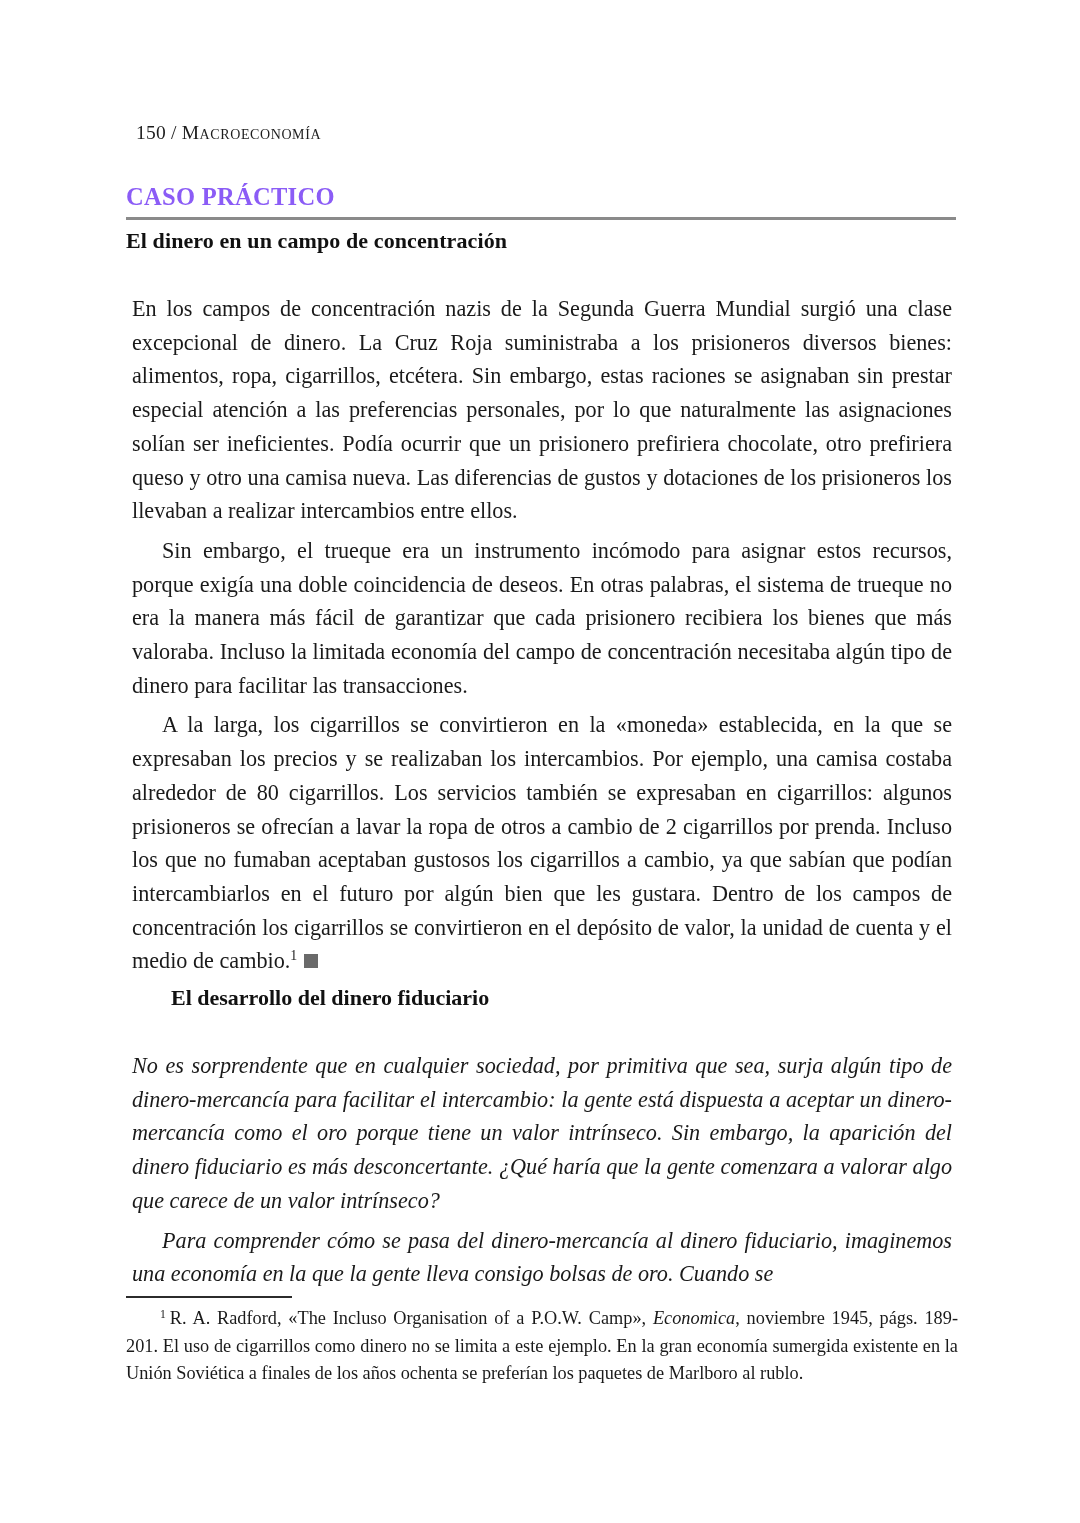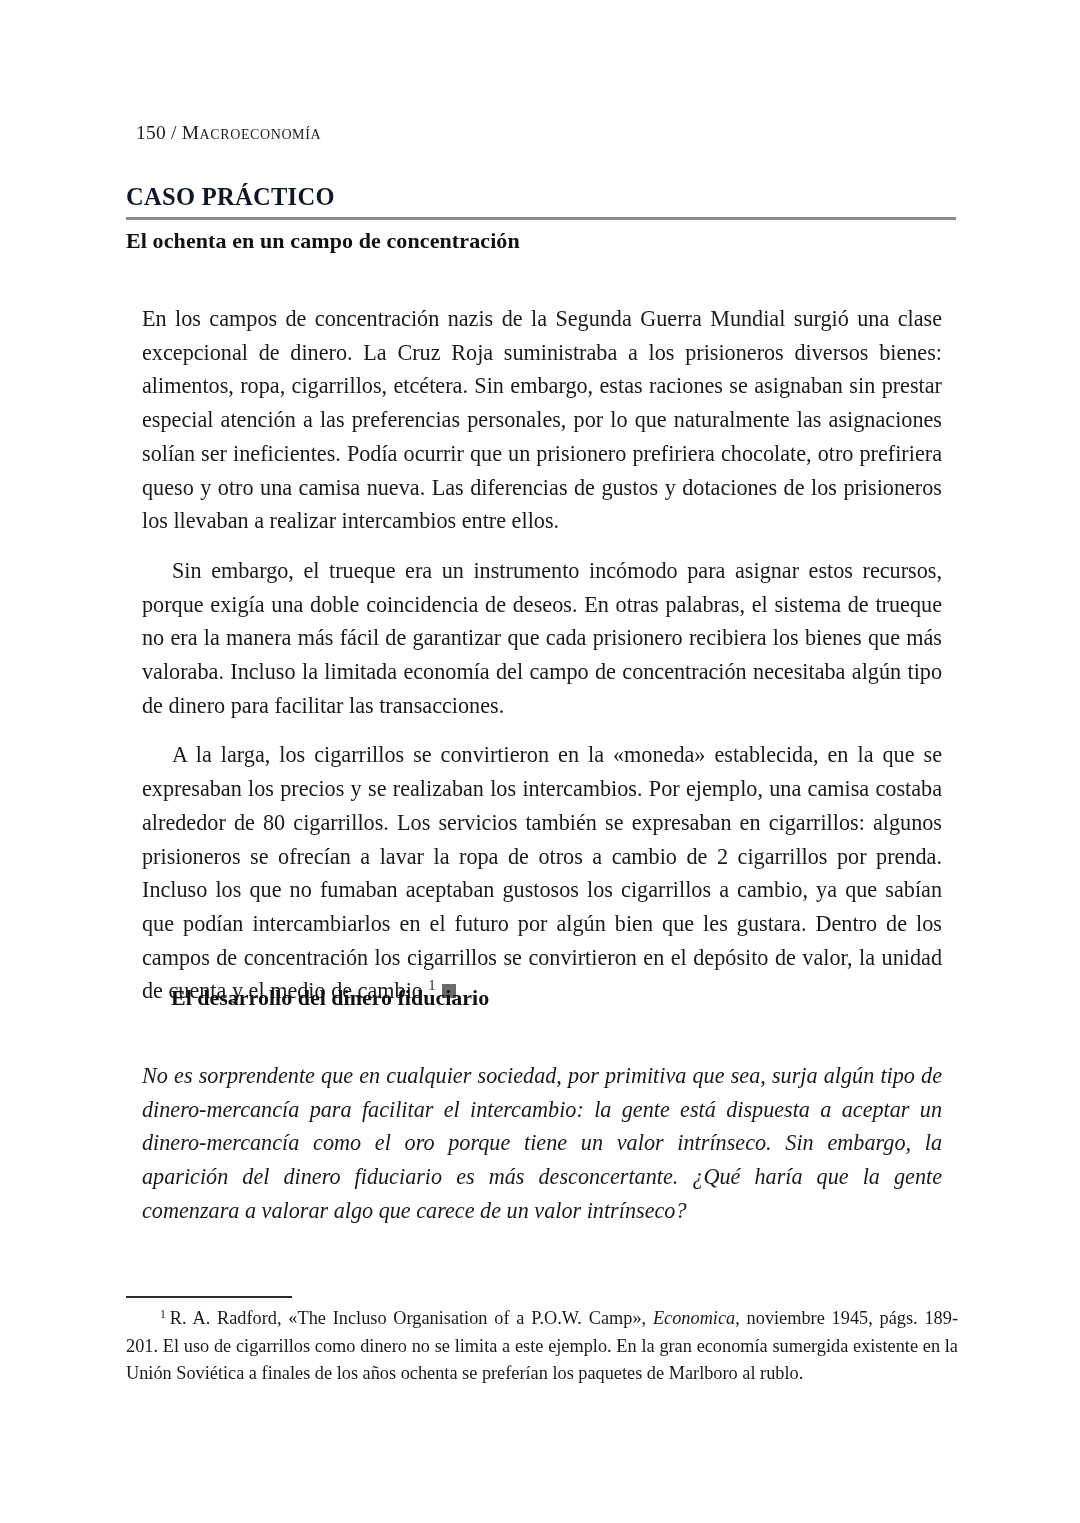--- a/index.html
+++ b/index.html
@@ -42,21 +42,21 @@
     letter-spacing: 0.6px;
   }
 
   
   .case-label {
     position: absolute;
     left: 126px;
     top: 184px;
     font-size: 24.5px;
     font-weight: 700;
-    color: #0f172a;
+    color: #8b5cf6;
     letter-spacing: 0.3px;
     line-height: 1.05;
   }
   .case-rule {
     position: absolute;
     left: 126px;
     top: 217px;
     width: 830px;
     height: 3px;
     background: #8a8a8a;
@@ -79,21 +79,21 @@
     left: 126px;
     width: 832px;
     font-size: 22.2px;
     line-height: 33.7px;
     text-align: justify;
     text-justify: inter-word;
     color: #1a1a1a;
     hyphens: manual;
   }
   .col p {
-    margin: 16px;
+    margin: 6px;
   }
   .col p.indent {
     text-indent: 30px;
   }
 
   #body-block-1 { top: 286px; }
   #body-block-2 { top: 1043px; font-style: italic; }
 
   .endmark {
     display: inline-block;
@@ -154,32 +154,33 @@
 <div class="page">
 
   <div class="running-head">
     <span class="folio">150</span>
     <span>/</span>
     <span class="smallcaps">Macroeconomía</span>
   </div>
 
   <div class="case-label">CASO PRÁCTICO</div>
   <div class="case-rule"></div>
-  <div class="case-title">El ochenta en un campo de concentración</div>
+  <div class="case-title">El dinero en un campo de concentración</div>
 
   <div class="col" id="body-block-1">
     <p>En los campos de concentración nazis de la Segunda Guerra Mundial surgió una clase excepcional de dinero. La Cruz Roja suministraba a los prisioneros diversos bienes: alimentos, ropa, cigarrillos, etcétera. Sin embargo, estas raciones se asignaban sin prestar especial atención a las preferencias personales, por lo que naturalmente las asignaciones solían ser ineficientes. Podía ocurrir que un prisionero prefiriera chocolate, otro prefiriera queso y otro una camisa nueva. Las diferencias de gustos y dotaciones de los prisioneros los llevaban a realizar intercambios entre ellos.</p>
     <p class="indent">Sin embargo, el trueque era un instrumento incómodo para asignar estos recursos, porque exigía una doble coincidencia de deseos. En otras palabras, el sistema de trueque no era la manera más fácil de garantizar que cada prisionero recibiera los bienes que más valoraba. Incluso la limitada economía del campo de concentración necesitaba algún tipo de dinero para facilitar las transacciones.</p>
     <p class="indent"><span>A la larga, los cigarrillos se convirtieron en la «moneda» establecida, en la que se expresaban los precios y se realizaban los intercambios. Por ejemplo, una camisa costaba alrededor de 80 cigarrillos. Los servicios también se expresaban en cigarrillos: algunos prisioneros se ofrecían a lavar la ropa de otros a cambio de 2 cigarrillos por prenda. Incluso los que no fumaban aceptaban gustosos los cigarrillos a cambio, ya que sabían que podían intercambiarlos en el futuro por algún bien que les gustara. Dentro de los campos de concentración los cigarrillos se convirtieron en el depósito de valor, la unidad de cuenta y el medio de cambio.</span><sup class="fn">1</sup><span class="endmark"></span></p>
   </div>
 
   <div class="section-heading">El desarrollo del dinero fiduciario</div>
 
   <div class="col" id="body-block-2">
     <p>No es sorprendente que en cualquier sociedad, por primitiva que sea, surja algún tipo de dinero-mercancía para facilitar el intercambio: la gente está dispuesta a aceptar un dinero-mercancía como el oro porque tiene un valor intrínseco. Sin embargo, la aparición del dinero fiduciario es más desconcertante. ¿Qué haría que la gente comenzara a valorar algo que carece de un valor intrínseco?</p>
+    <p class="indent">Para comprender cómo se pasa del dinero-mercancía al dinero fiduciario, imaginemos una economía en la que la gente lleva consigo bolsas de oro. Cuando se</p>
   </div>
 
   <div class="footnote-rule"></div>
   <div class="footnote">
     <p><span class="fn-num">1</span><span>R. A. Radford, «The Incluso Organisation of a P.O.W. Camp», </span><em>Economica</em><span>, noviembre 1945, págs. 189-201. El uso de cigarrillos como dinero no se limita a este ejemplo. En la gran economía sumergida existente en la Unión Soviética a finales de los años ochenta se preferían los paquetes de Marlboro al rublo.</span></p>
   </div>
 
 </div>
 
 </body></html>

